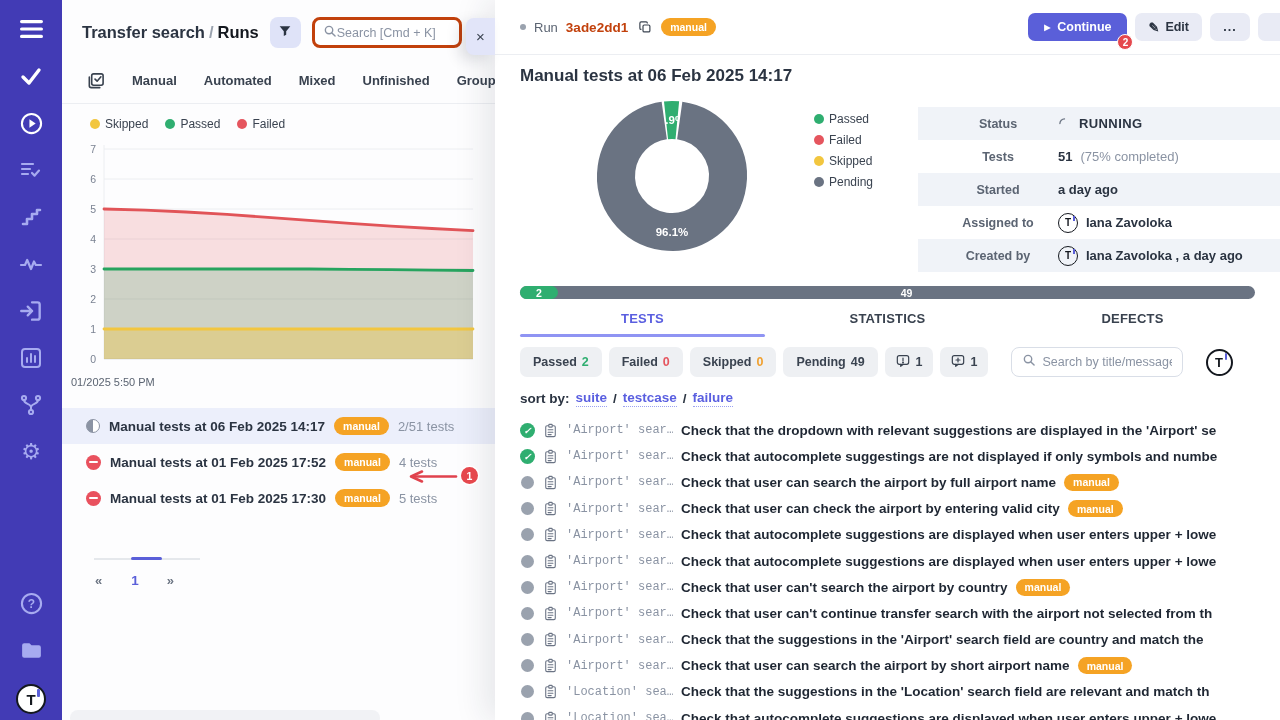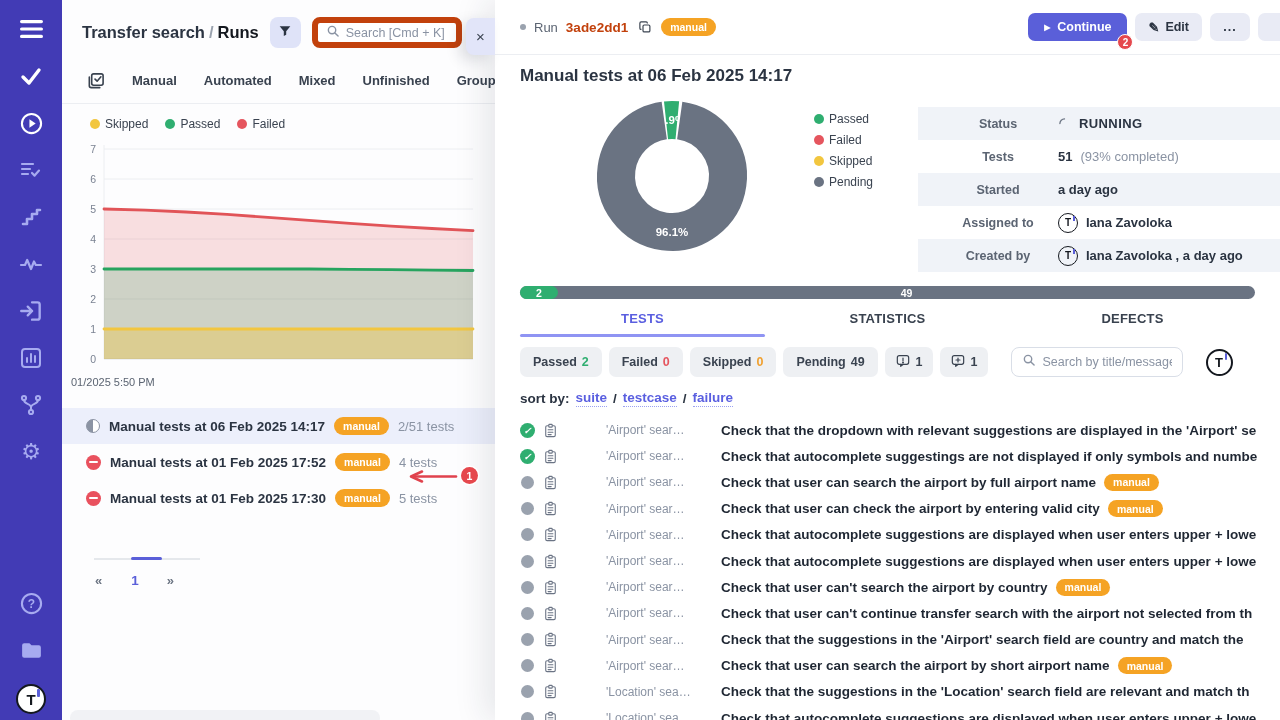--- a/index.html
+++ b/index.html
@@ -17,22 +17,22 @@
     display:flex;align-items:center;justify-content:center;font-weight:800;font-size:15px;color:#14181F;position:relative;}
   .sb-avatar::after{content:"";position:absolute;right:4px;top:3px;width:3px;height:8px;background:#5A5FD9;border-radius:1px;}
 
   
   .left-panel{position:absolute;left:62px;top:0;width:433px;height:720px;background:#FDFDFE;overflow:hidden;}
   .lp-header{display:flex;align-items:center;gap:11px;padding:17px 0 13px 20px;}
   .breadcrumb{font-size:16.5px;font-weight:700;white-space:nowrap;}
   .breadcrumb .sep{color:#9AA2AE;font-weight:600;padding:0 4px;}
   .breadcrumb .cur{color:#14181F;}
   .filter-btn{width:31px;height:31px;border-radius:8px;background:#DFE3F8;display:flex;align-items:center;justify-content:center;cursor:pointer;flex:none;}
-  .search-box{width:150px;height:31px;border:6px solid #c2410c;border-radius:8px;background:#fff;
-    display:flex;align-items:center;gap:6px;padding:0 8px;flex:none;}
+  .search-box{width:150px;height:31px;border:3px solid #c2410c;border-radius:8px;background:#fff;
+    display:flex;align-items:center;padding:0 8px;flex:none;}
   .search-box input{border:none;outline:none;width:100%;font-size:12.5px;color:#5B6472;font-family:"Liberation Sans",sans-serif;background:transparent;}
   .search-box input::placeholder{color:#8A93A3;}
 
   .lp-tabs{display:flex;align-items:center;gap:27px;padding:10px 0 13px 24px;border-bottom:1px solid #ECEEF2;
     font-size:13px;font-weight:700;color:#39424F;}
   .lp-tab{cursor:pointer;}
 
   .lp-legend{display:flex;gap:17px;padding:13px 0 4px 28px;font-size:12px;color:#3A4350;align-items:center;}
   .lg-item{display:flex;align-items:center;gap:5px;}
   .dot{width:10px;height:10px;border-radius:50%;flex:none;}
@@ -136,21 +136,21 @@
   .sort-row{margin:13px 0 0 25px;font-size:13.5px;font-weight:700;color:#2B3442;display:flex;align-items:center;gap:6px;}
   .sort-link{color:#5A5FE0;border-bottom:1.5px dotted #9CA2F2;cursor:pointer;padding-bottom:1px;}
 
   .tests{margin:10px 0 0 25px;display:flex;flex-direction:column;}
   .trow{display:flex;align-items:center;height:26.2px;gap:8px;overflow:hidden;cursor:pointer;}
   .t-status{flex:none;position:relative;}
   .t-status.passed{width:15px;height:15px;border-radius:50%;background:#2FAE70;}
   .t-status.passed::after{content:"✓";position:absolute;left:0;top:0;width:15px;height:15px;display:flex;align-items:center;justify-content:center;
     color:#fff;font-size:9.5px;font-weight:800;}
   .t-status.pending{width:13px;height:13px;border-radius:50%;background:#9AA2AE;margin:0 1px;}
-  .t-suite{width:107px;flex:none;font-family:Liberation Sans, sans-serif;font-size:12px;color:#8A93A3;white-space:nowrap;overflow:hidden;margin-left:40px;}
+  .t-suite{width:107px;flex:none;font-family:Liberation Mono, monospace;font-size:12px;color:#8A93A3;white-space:nowrap;overflow:hidden;}
   .t-title{font-size:13.5px;font-weight:700;color:#1F2733;white-space:nowrap;overflow:hidden;}
   .t-main{display:flex;align-items:center;gap:8px;flex:1;overflow:hidden;}
 </style>
 </head>
 <body>
 
 <aside class="sidebar">
   <span class="sb-ic white">
     <svg width="23" height="18" viewBox="0 0 23 18">
         <g fill="currentColor">
@@ -433,21 +433,21 @@
             <span>RUNNING</span>
 
           </span>
         </div>
 
         <div class="drow">
           <span class="d-label">Tests</span>
           <span class="d-val">
 
             <span>51</span>
-            <span class="d-val2">(93% completed)</span>
+            <span class="d-val2">(75% completed)</span>
           </span>
         </div>
 
         <div class="drow">
           <span class="d-label">Started</span>
           <span class="d-val">
 
             <span>a day ago</span>
 
           </span>

